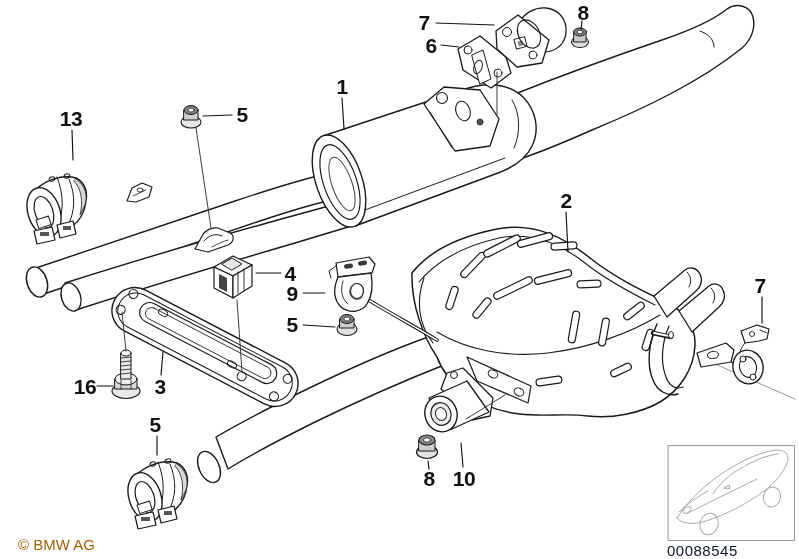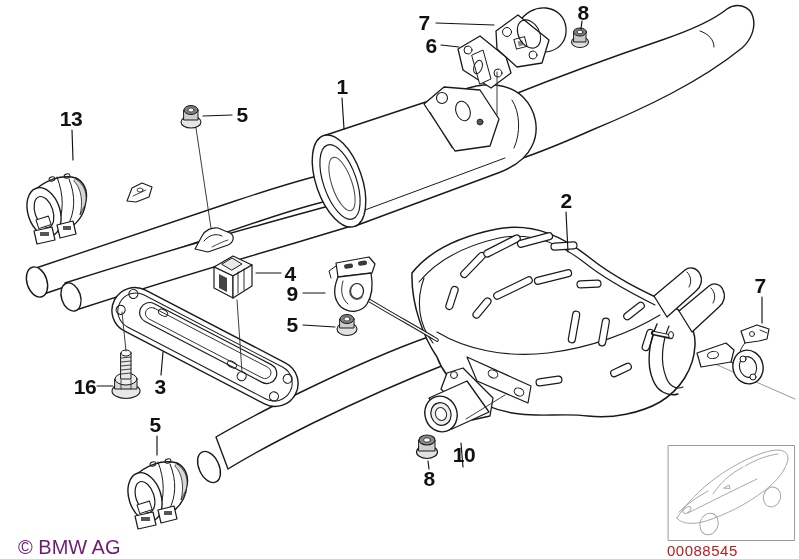--- a/index.html
+++ b/index.html
@@ -7,24 +7,24 @@
     position:relative;width:799px;height:559px;background:#ffffff;
     font-family:"Liberation Sans", sans-serif;overflow:hidden;
   }
   .stage svg{position:absolute;left:0;top:0;}
   .callout{
     position:absolute;transform:translate(-50%,-50%);
     font-weight:bold;font-size:21px;line-height:1;color:#111;
     letter-spacing:-0.5px;cursor:pointer;user-select:none;
   }
   .copyright{
-    position:absolute;left:18px;top:536px;font-size:20px;color:#701a75;
+    position:absolute;left:18px;top:536px;font-size:15px;color:#a16207;
   }
   .imgnum{
-    position:absolute;left:667px;top:542px;font-size:15px;color:#b91c1c;
+    position:absolute;left:667px;top:542px;font-size:15px;color:#0f172a;
     letter-spacing:0.5px;
   }
 </style>
 </head>
 <body>
 
 <div class="stage">
 
 <svg width="799" height="559" viewBox="0 0 799 559" stroke-linecap="round" stroke-linejoin="round" fill="none">
 
@@ -290,21 +290,21 @@
   <div class="callout" style="left:566px;top:200px">2</div>
   <div class="callout" style="left:160px;top:386px">3</div>
   <div class="callout" style="left:290px;top:273px">4</div>
   <div class="callout" style="left:242px;top:114px">5</div>
   <div class="callout" style="left:292px;top:324px">5</div>
   <div class="callout" style="left:431px;top:45px">6</div>
   <div class="callout" style="left:424px;top:22px">7</div>
   <div class="callout" style="left:583px;top:12px">8</div>
   <div class="callout" style="left:429px;top:478px">8</div>
   <div class="callout" style="left:292px;top:293px">9</div>
-  <div class="callout" style="left:464px;top:454px">10</div>
+  <div class="callout" style="left:464px;top:478px">10</div>
   <div class="callout" style="left:85px;top:386px">16</div>
   <div class="callout" style="left:760px;top:285px">7</div>
   <div class="callout" style="left:71px;top:118px">13</div>
   <div class="callout" style="left:155px;top:424px">5</div>
 
   <div class="copyright">© BMW AG</div>
   <div class="imgnum">00088545</div>
 </div>
 
 </body></html>

